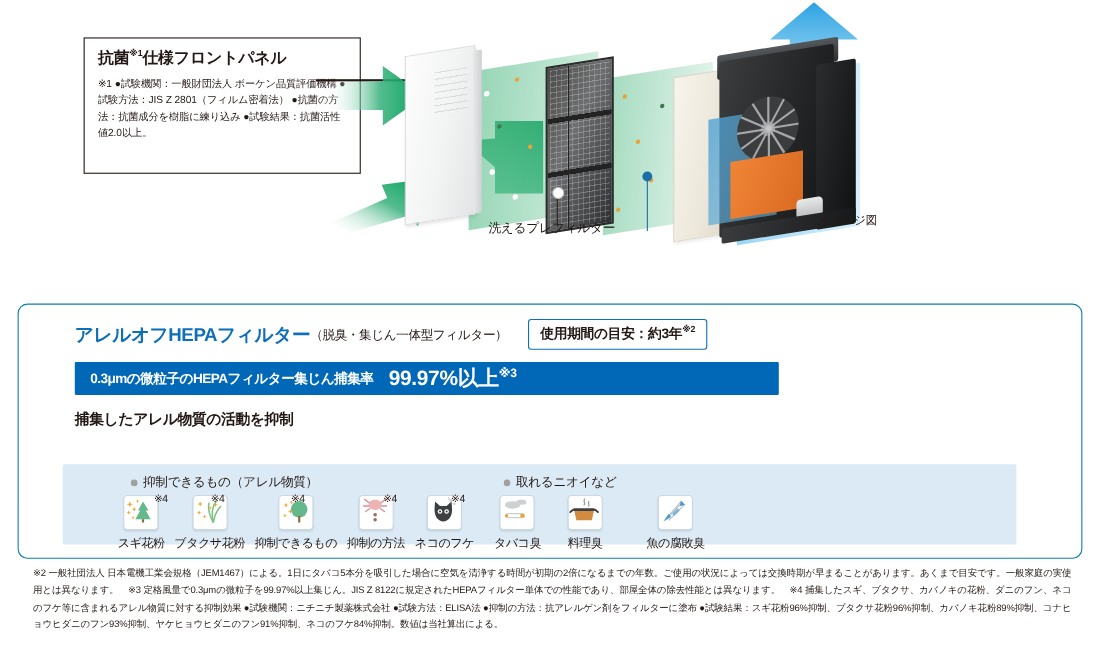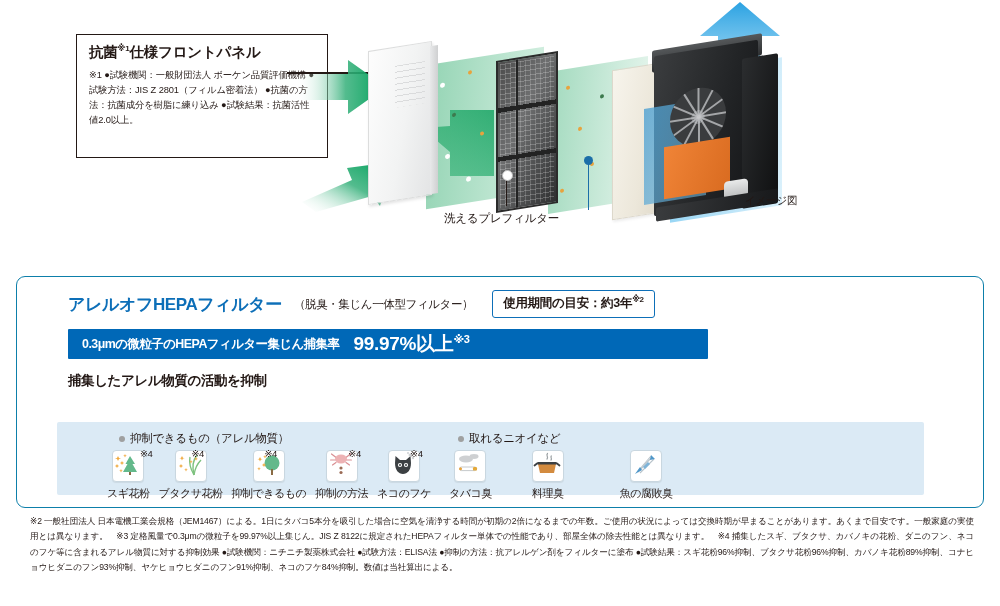--- a/index.html
+++ b/index.html
@@ -115,33 +115,33 @@
     transform:skewY(-9deg);}
   .unit-front{position:absolute;left:116px;top:26px;width:36px;height:150px;
     background:linear-gradient(100deg,#2b2d2f,#0f1011);transform:skewY(-9deg);border-radius:2px;}
   .unit-foot{position:absolute;left:30px;top:168px;width:122px;height:14px;
     background:linear-gradient(100deg,#3a3c3e,#17181a);transform:skewY(-9deg);border-radius:2px;}
   .unit-cup{position:absolute;left:98px;top:150px;width:24px;height:18px;border-radius:4px;
     background:linear-gradient(180deg,#e9eaea,#b9bbbc);transform:skewY(-9deg);}
 
   
   .lbl{position:absolute;font-size:11.5px;color:#231815;letter-spacing:-0.2px;white-space:nowrap;}
-  .lbl-prefilter{left:444px;top:211px;}
+  .lbl-prefilter{left:444px;top:200px;}
   .lbl-image{left:745px;top:194px;font-size:10.5px;}
   .pointer{position:absolute;background:#231815;}
   .pointer-dot{position:absolute;width:9px;height:9px;border-radius:50%;}
 
   
   .card{
     position:absolute;left:16px;top:276px;width:968px;height:232px;
     border:1.6px solid #0d7faa;border-radius:9px;background:#fff;box-sizing:border-box;padding-left:30px;
   }
   .card-head{display:flex;align-items:center;padding:13px 0 0 21px;}
   .card-title{font-size:17px;font-weight:bold;color:#0d6fb8;letter-spacing:-0.4px;}
-  .card-subtitle{font-size:11.5px;color:#231815;margin-left:12px;letter-spacing:-0.4px;text-align:right;}
+  .card-subtitle{font-size:11.5px;color:#231815;margin-left:0;letter-spacing:-0.4px;text-align:right;}
   .usage-badge{
     margin-left:19px;border:1.4px solid #0d6fb8;border-radius:3px;
     padding:4px 10px 5px;font-size:12.5px;font-weight:bold;color:#231815;letter-spacing:-0.3px;
     white-space:nowrap;
   }
   .usage-badge sup{font-size:8px;vertical-align:super;font-weight:bold;}
 
   .blue-bar{
     margin:11px 0 0 21px;width:640px;height:30px;background:#0068b7;border-radius:1px;
     display:flex;align-items:center;color:#fff;padding-left:14px;box-sizing:border-box;
@@ -157,21 +157,21 @@
     background:#dbeaf5;border-radius:2px;
   }
   .col-head{position:absolute;font-size:11.5px;color:#231815;letter-spacing:-0.3px;}
   .col-head .bullet{display:inline-block;width:6px;height:6px;border-radius:50%;
     background:#9fa0a0;margin-right:5px;vertical-align:middle;}
   .ch-left{left:62px;top:9px;}
   .ch-right{left:401px;top:9px;}
 
   .icon-row{position:absolute;display:flex;align-items:flex-start;}
   .ir-left{left:50px;top:28px;}
-  .ir-right{left:392px;top:28px;gap:16px;}
+  .ir-right{left:392px;top:28px;}
   .icon-item{display:flex;flex-direction:column;align-items:center;margin-right:9px;position:relative;}
   .icon-tile{
     width:30px;height:30px;border-radius:4px;background:#fff;border:1px solid #c9d7e0;
     box-shadow:0 1px 1px rgba(0,0,0,.07);position:relative;overflow:hidden;
   }
   .icon-tile svg{display:block;}
   .icon-cap{font-size:11px;margin-top:4px;letter-spacing:-0.5px;white-space:nowrap;color:#231815;}
   .icon-sup{position:absolute;left:33px;top:-2px;font-size:9.5px;letter-spacing:-0.4px;color:#231815;}
 
   .footnote{

